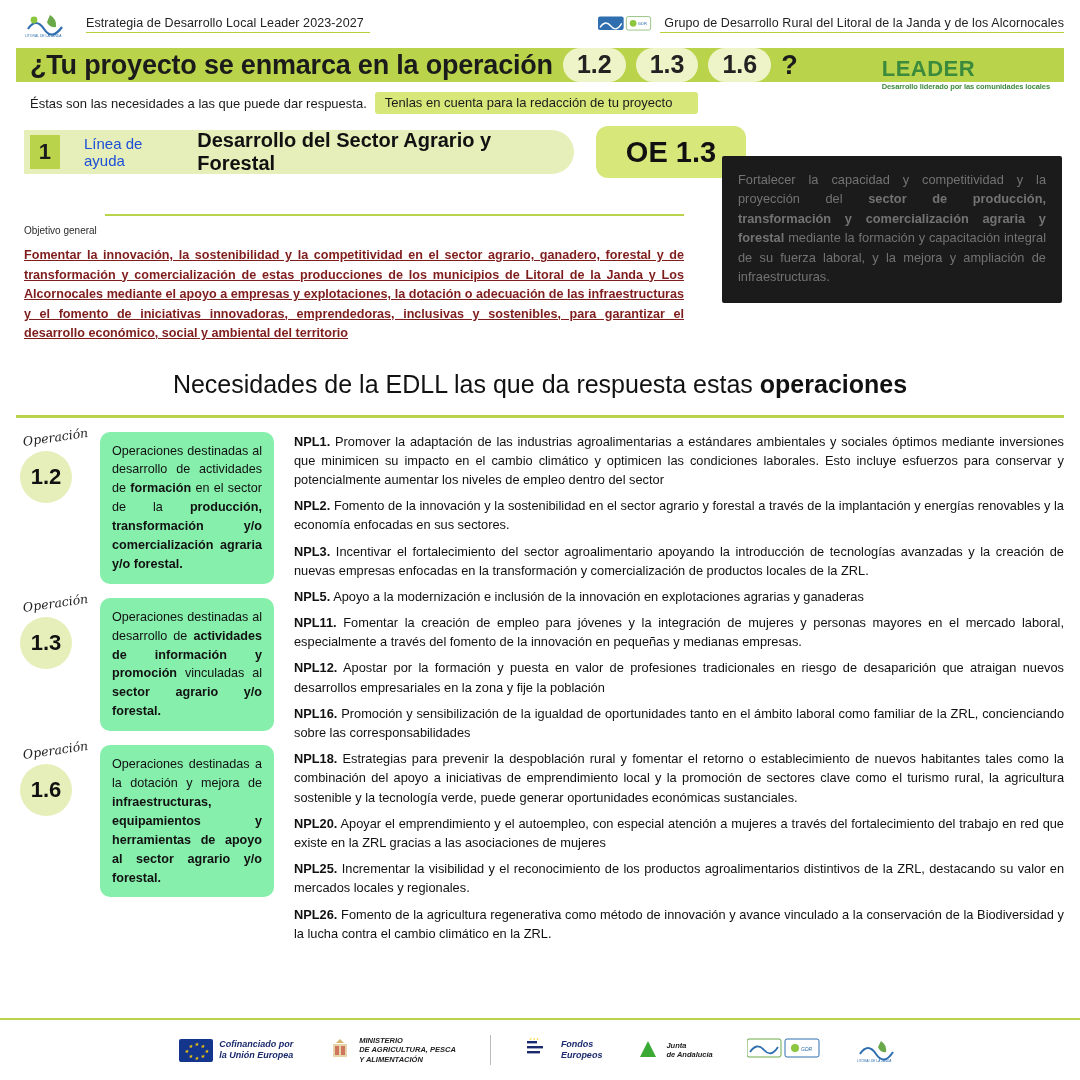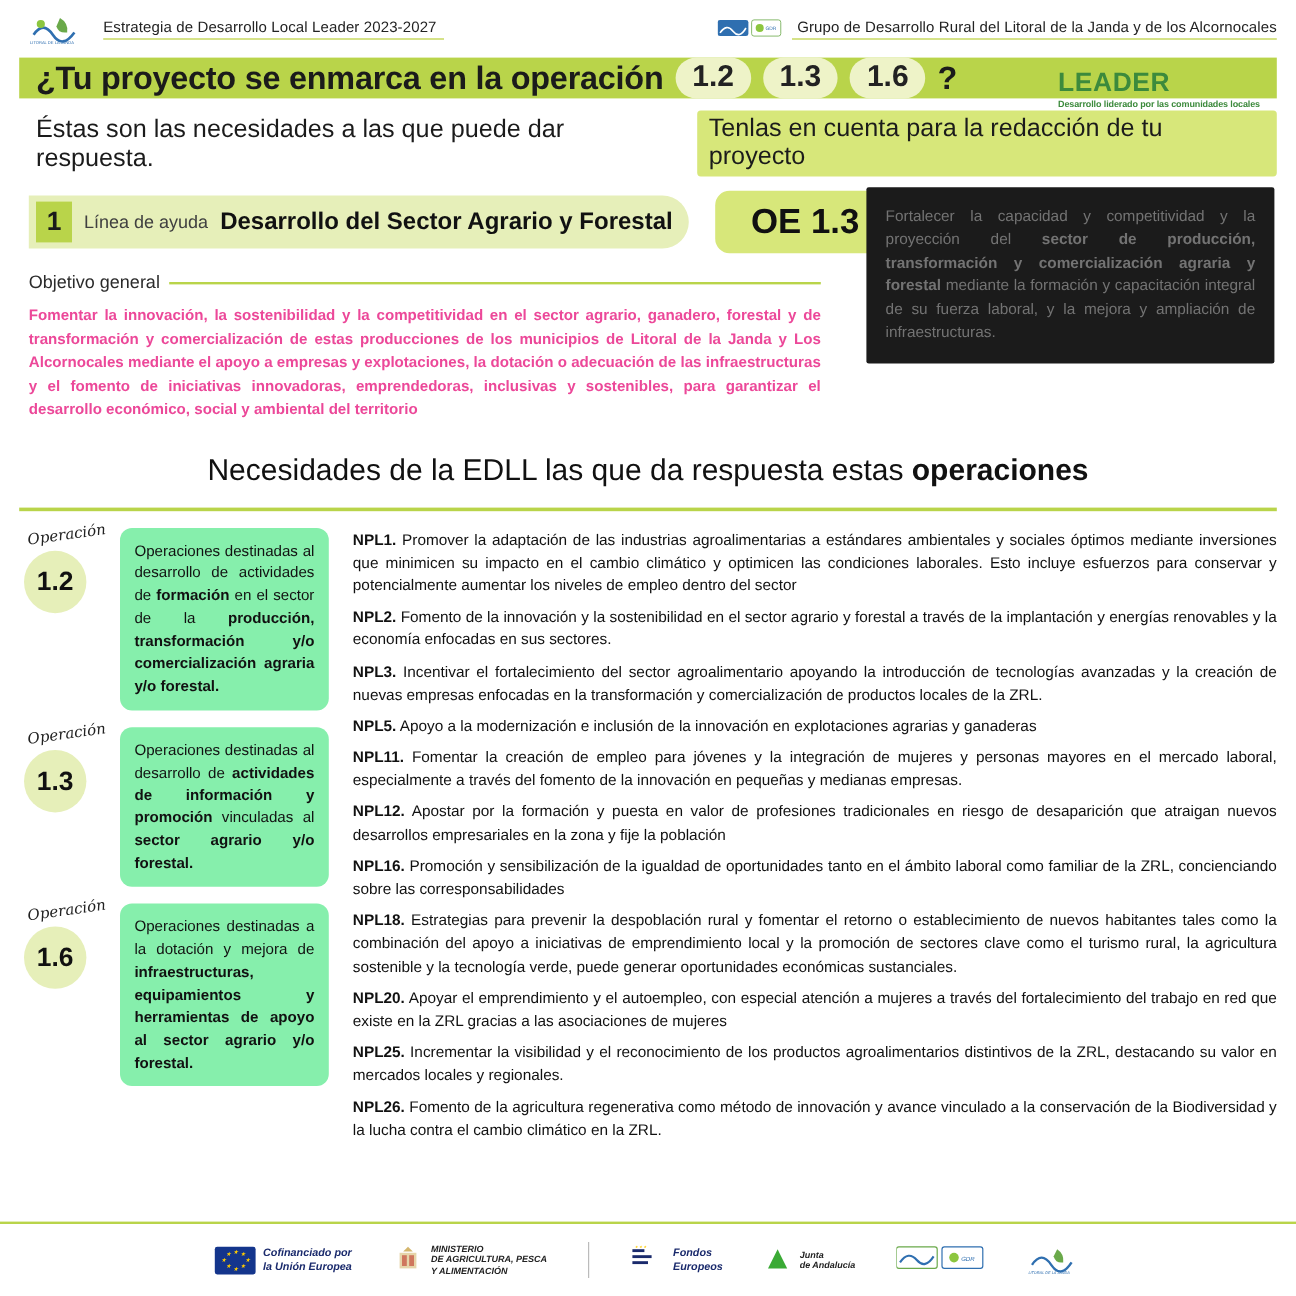--- a/index.html
+++ b/index.html
@@ -61,64 +61,64 @@
     font-size: 22px; font-weight: bold; color: #3c8a3c; letter-spacing: .5px;
   }
   .leader-logo .small {
     font-size: 7.5px; font-weight: bold; color: #3c8a3c; letter-spacing: -.1px;
   }
 
   
   .subrow {
     display: flex; align-items: center; gap: 8px;
     margin: 10px 16px 0 30px;
-    font-size: 21px;
-    justify-content: center;
+    font-size: 13px;
   }
   .subrow .plain { color: #1b1b1b; }
   .subrow .hl {
-    background: #d7e77a; color: #1b1b1b; padding: 3px 10px 4px 10px;
+    background: #d7e77a; color: #1b1b1b; padding: 3px 26px 4px 10px;
     border-radius: 3px;
   }
 
   
   .linea-wrap { position: relative; margin: 16px 16px 0 24px; height: 48px; }
   .linea-pill {
     position: absolute; left: 0; top: 0;
     width: 550px; height: 44px;
     background: #e6efb9;
     border-top-right-radius: 22px; border-bottom-right-radius: 22px;
     display: flex; align-items: center; padding-left: 6px; gap: 10px;
   }
   .num-box {
     width: 30px; height: 34px; background: #b9d44a; color: #1b1b1b;
     font-size: 22px; font-weight: bold; display: flex; align-items: center;
     justify-content: center;
   }
-  .linea-label { font-size: 15px; color: #404040; }
+  .linea-label { font-size: 15px; color: #1d4ed8; margin-left: 14px; }
   .linea-name { font-size: 20px; font-weight: bold; color: #111; }
 
   .oe-badge {
     position: absolute; left: 572px; top: -4px;
     width: 150px; height: 52px; background: #d7e77a;
     border-radius: 12px; display: flex; align-items: center; justify-content: center;
     font-size: 29px; font-weight: bold; color: #111;
   }
 
   
   .obj-head {
     margin: 16px 0 0 24px; display: flex; align-items: center; gap: 8px;
     width: 660px;
   }
-  .obj-head .t { font-size: 15px; color: #2b2b2b; white-space: nowrap; }
+  .obj-head .t { font-size: 10px; color: #2b2b2b; white-space: nowrap; margin-top: 31px; }
   .obj-head .line { flex: 1; height: 2px; background: #b9d44a; }
   .obj-text {
     margin: 10px 0 0 24px; width: 660px;
-    font-size: 12.6px; line-height: 1.55; color: #ec4899; font-weight: bold;
+    font-size: 12.6px; line-height: 1.55; color: #7f1d1d; font-weight: bold;
     text-align: justify;
+    text-decoration: underline;
   }
 
   
   .oe-box {
     position: absolute; left: 722px; top: 156px; width: 340px;
     background: #1b1b1b; color: #737373; border-radius: 2px;
     padding: 14px 16px 16px 16px;
     font-size: 12.8px; line-height: 1.52; text-align: justify;
   }
   .oe-box b { font-weight: bold; }

